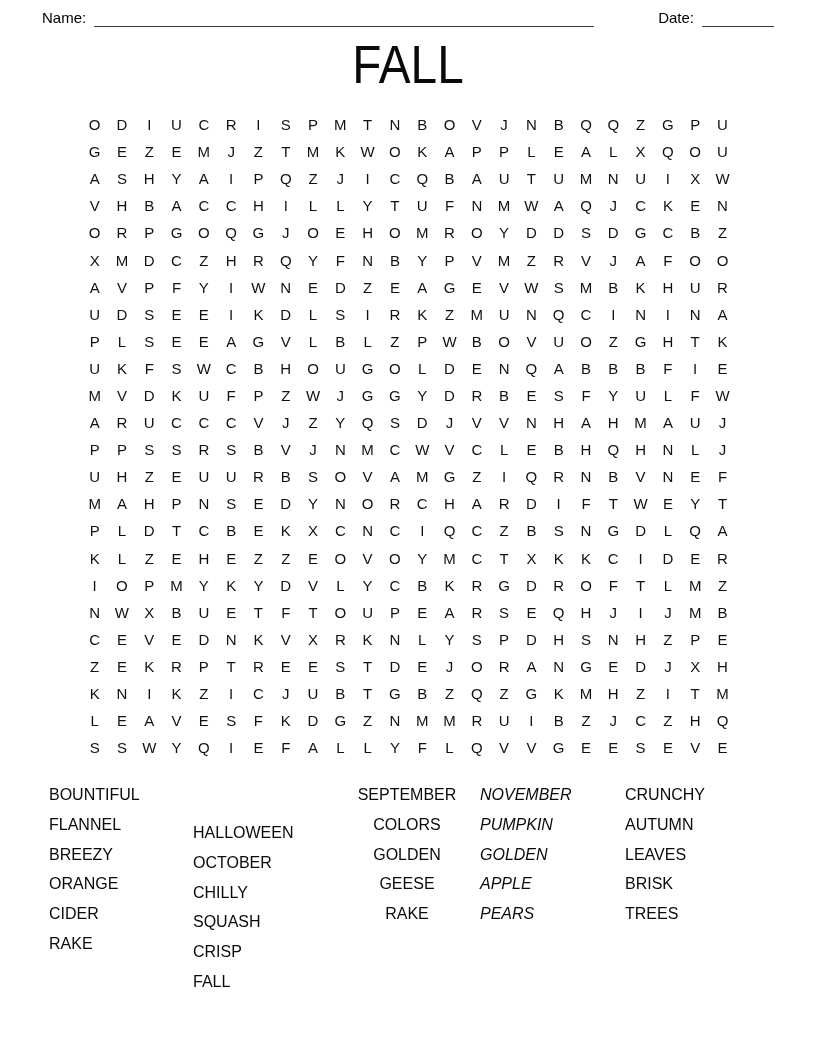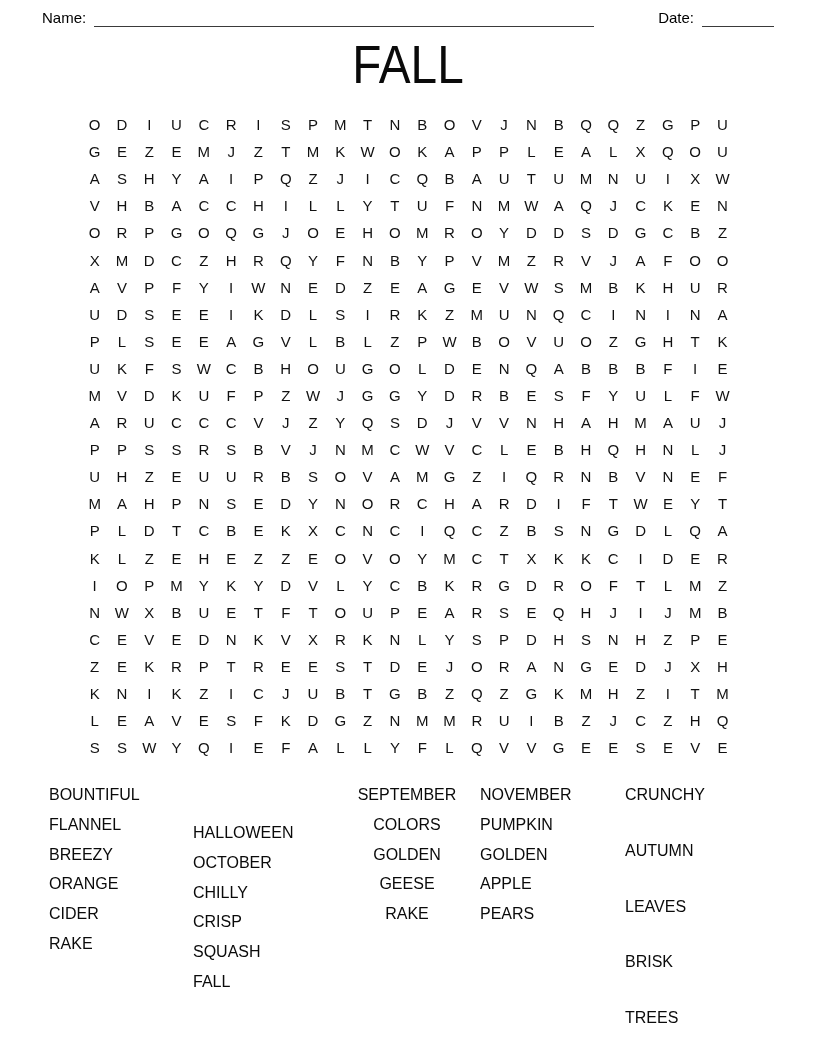--- a/index.html
+++ b/index.html
@@ -71,22 +71,22 @@
   .word-list {
     position: absolute;
     left: 49px; top: 780px;
     width: 730px;
     display: flex;
   }
   .word-col { display: flex; flex-direction: column; }
   .word-col-1 { width: 144px; }
   .word-col-2 { width: 141px; margin-top: 38px; }
   .word-col-3 { width: 146px; text-align: center; }
-  .word-col-4 { width: 145px; }
-  .word-col-5 { width: 150px; gap: 26px; }
+  .word-col-4 { width: 145px; font-style: italic; }
+  .word-col-5 { width: 150px; }
   .word-item {
     font-size: 16px;
     font-weight: 500;
     line-height: 29.8px;
     color: #0a0a0a;
     white-space: nowrap;
   }
 </style>
 </head>
 <body>
@@ -686,22 +686,22 @@
       <div class="word-item">FLANNEL</div>
       <div class="word-item">BREEZY</div>
       <div class="word-item">ORANGE</div>
       <div class="word-item">CIDER</div>
       <div class="word-item">RAKE</div>
     </div>
     <div class="word-col word-col-2">
       <div class="word-item">HALLOWEEN</div>
       <div class="word-item">OCTOBER</div>
       <div class="word-item">CHILLY</div>
+      <div class="word-item">SQUASH</div>
       <div class="word-item">CRISP</div>
-      <div class="word-item">SQUASH</div>
       <div class="word-item">FALL</div>
     </div>
     <div class="word-col word-col-3">
       <div class="word-item">SEPTEMBER</div>
       <div class="word-item">COLORS</div>
       <div class="word-item">GOLDEN</div>
       <div class="word-item">GEESE</div>
       <div class="word-item">RAKE</div>
     </div>
     <div class="word-col word-col-4">

